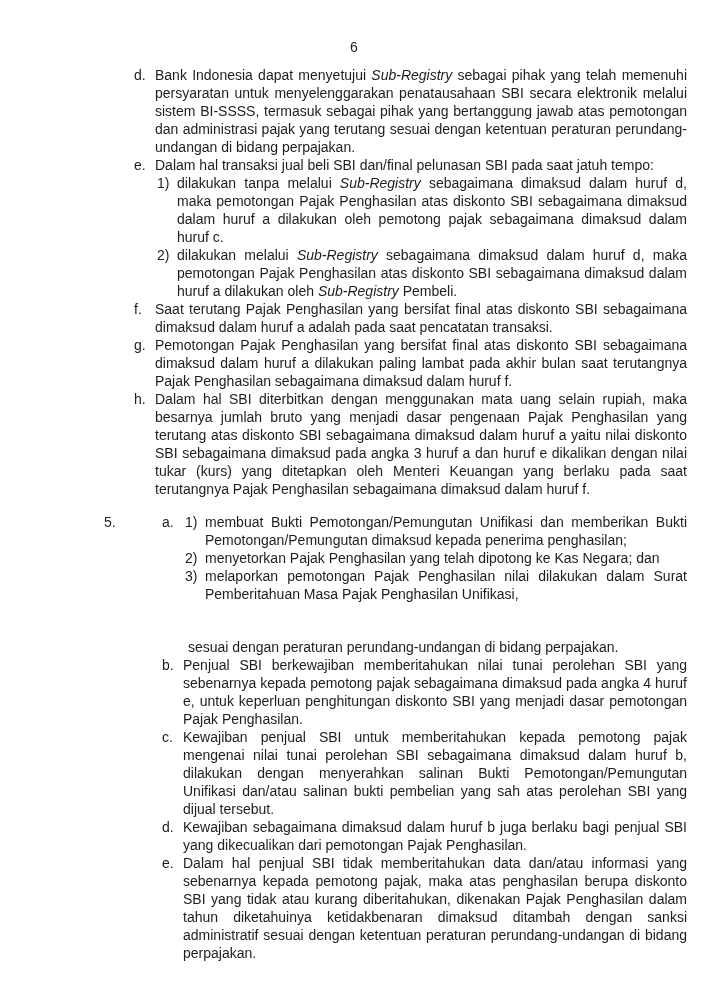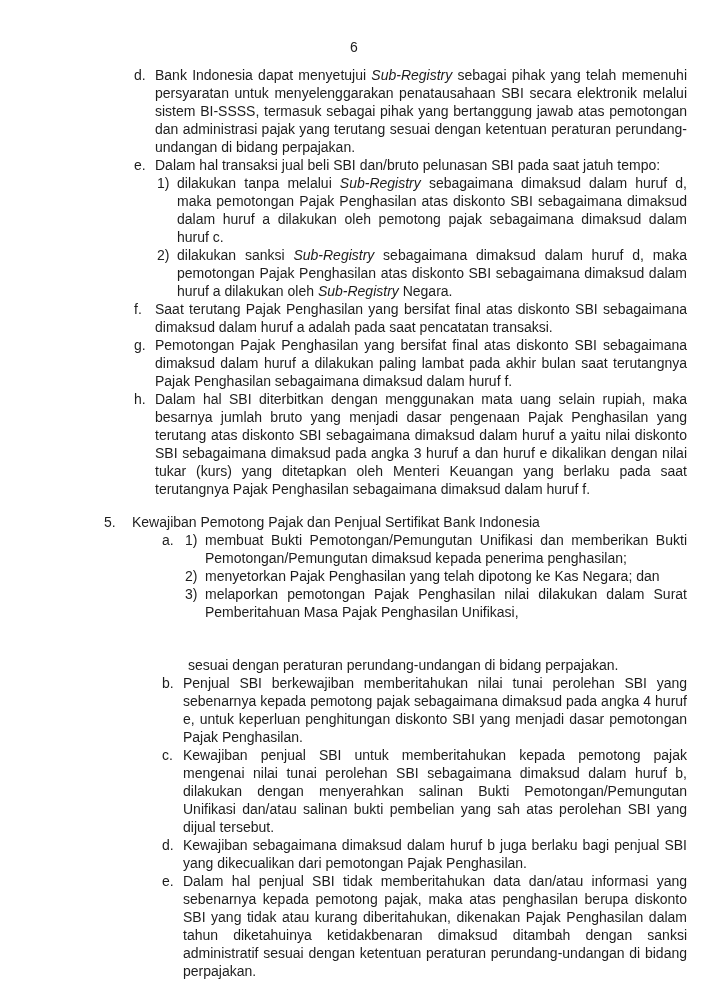--- a/index.html
+++ b/index.html
@@ -43,48 +43,47 @@
 <div class="page">
   <div class="pageno">6</div>
   <div class="doc-body" id="doc-body">
       <div class="lettered">
         <div class="litem">
           <span class="marker">d.</span>
           <div class="itext"><span>Bank Indonesia dapat menyetujui </span><span class="it">Sub-Registry</span><span> sebagai pihak yang telah memenuhi persyaratan untuk menyelenggarakan penatausahaan SBI secara elektronik melalui sistem BI-SSSS, termasuk sebagai pihak yang bertanggung jawab atas pemotongan dan administrasi pajak yang terutang sesuai dengan ketentuan peraturan perundang-undangan di bidang perpajakan.</span></div>
         </div>
         <div class="litem">
           <span class="marker">e.</span>
-          <div class="itext"><span>Dalam hal transaksi jual beli SBI dan/bruto pelunasan SBI pada saat jatuh tempo:</span></div>
+          <div class="itext"><span>Dalam hal transaksi jual beli SBI dan/final pelunasan SBI pada saat jatuh tempo:</span></div>
           <div class="slist">
             <div class="sitem">
               <span class="marker">1)</span>
               <div class="itext"><span>dilakukan tanpa melalui </span><span class="it">Sub-Registry</span><span> sebagaimana dimaksud dalam huruf d, maka pemotongan Pajak Penghasilan atas diskonto SBI sebagaimana dimaksud dalam huruf a dilakukan oleh pemotong pajak sebagaimana dimaksud dalam huruf c.</span></div>
             </div>
             <div class="sitem">
               <span class="marker">2)</span>
-              <div class="itext"><span>dilakukan sanksi </span><span class="it">Sub-Registry</span><span> sebagaimana dimaksud dalam huruf d, maka pemotongan Pajak Penghasilan atas diskonto SBI sebagaimana dimaksud dalam huruf a dilakukan oleh </span><span class="it">Sub-Registry</span><span> Negara.</span></div>
+              <div class="itext"><span>dilakukan melalui </span><span class="it">Sub-Registry</span><span> sebagaimana dimaksud dalam huruf d, maka pemotongan Pajak Penghasilan atas diskonto SBI sebagaimana dimaksud dalam huruf a dilakukan oleh </span><span class="it">Sub-Registry</span><span> Pembeli.</span></div>
             </div>
           </div>
         </div>
         <div class="litem">
           <span class="marker">f.</span>
           <div class="itext"><span>Saat terutang Pajak Penghasilan yang bersifat final atas diskonto SBI sebagaimana dimaksud dalam huruf a adalah pada saat pencatatan transaksi.</span></div>
         </div>
         <div class="litem">
           <span class="marker">g.</span>
           <div class="itext"><span>Pemotongan Pajak Penghasilan yang bersifat final atas diskonto SBI sebagaimana dimaksud dalam huruf a dilakukan paling lambat pada akhir bulan saat terutangnya Pajak Penghasilan sebagaimana dimaksud dalam huruf f.</span></div>
         </div>
         <div class="litem">
           <span class="marker">h.</span>
           <div class="itext"><span>Dalam hal SBI diterbitkan dengan menggunakan mata uang selain rupiah, maka besarnya jumlah bruto yang menjadi dasar pengenaan Pajak Penghasilan yang terutang atas diskonto SBI sebagaimana dimaksud dalam huruf a yaitu nilai diskonto SBI sebagaimana dimaksud pada angka 3 huruf a dan huruf e dikalikan dengan nilai tukar (kurs) yang ditetapkan oleh Menteri Keuangan yang berlaku pada saat terutangnya Pajak Penghasilan sebagaimana dimaksud dalam huruf f.</span></div>
         </div>
       </div>
       <div class="numsec">
         <span class="marker">5.</span>
-        <div>Kewajiban Pemotong Pajak dan Penjual Sertifikat Bank Indonesia</div>
         <div class="lettered">
           <div class="litem">
             <span class="marker">a.</span>
             <div class="slist">
               <div class="sitem">
                 <span class="marker">1)</span>
                 <div class="itext"><span>membuat Bukti Pemotongan/Pemungutan Unifikasi dan memberikan Bukti Pemotongan/Pemungutan dimaksud kepada penerima penghasilan;</span></div>
               </div>
               <div class="sitem">
                 <span class="marker">2)</span>

